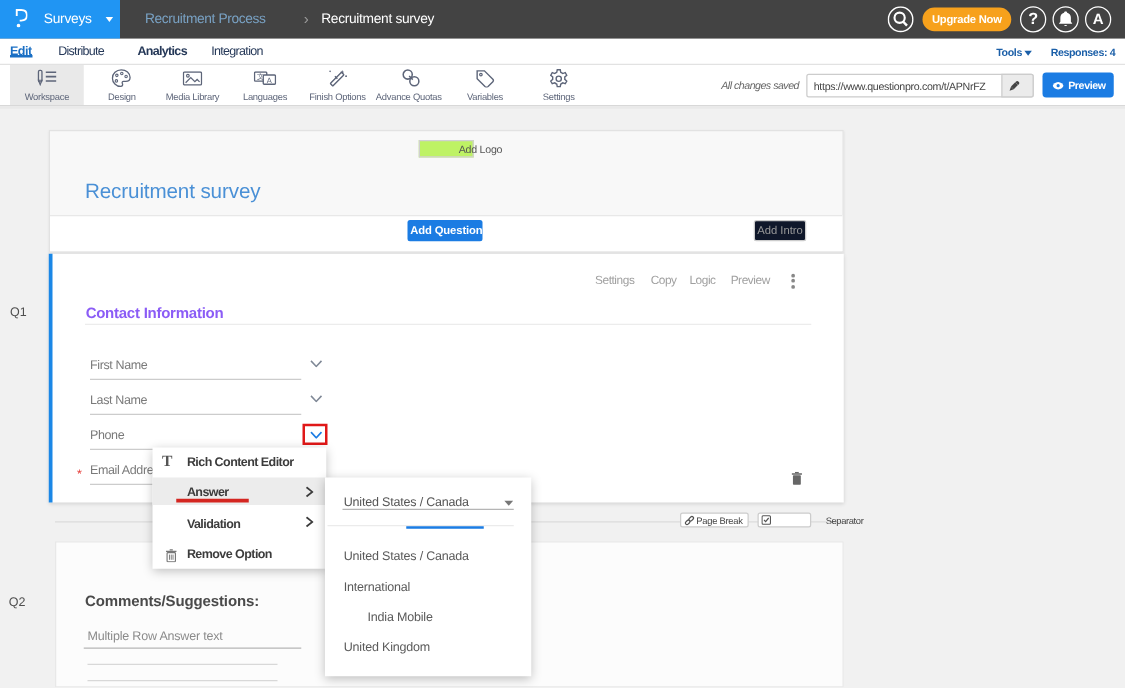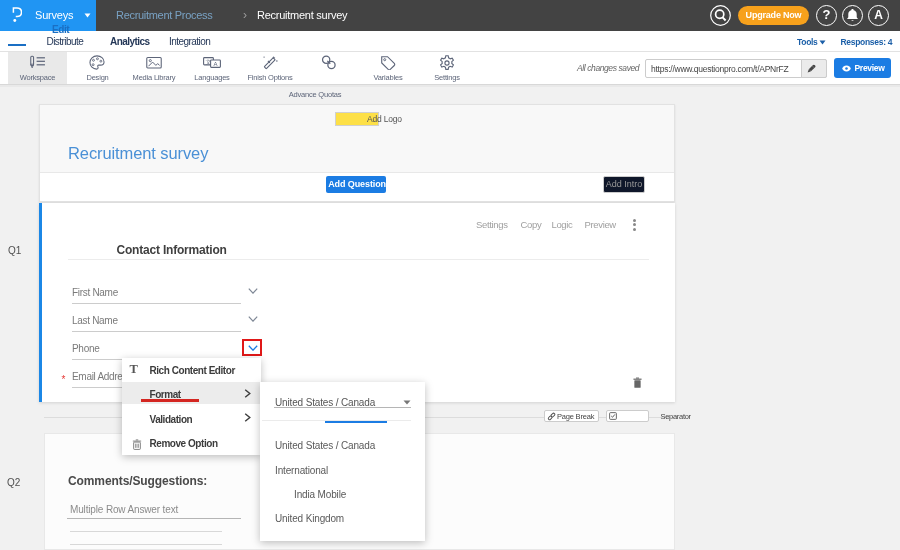--- a/index.html
+++ b/index.html
@@ -30,21 +30,21 @@
 <div class="abs" style="left:738px;top:5.8px;width:71px;height:19px;background:#f7a11c;border-radius:9.5px;color:#fff;font-size:9px;letter-spacing:-0.2px;font-weight:bold;text-align:center;line-height:19px;">Upgrade Now</div>
 <div class="abs" style="left:816px;top:4.7px;width:21px;height:21px;border:1.2px solid #fff;border-radius:50%;color:#fff;font-size:13px;font-weight:bold;text-align:center;line-height:18.5px;">?</div>
 <div class="abs" style="left:841.8px;top:4.7px;width:21px;height:21px;border:1.2px solid #fff;border-radius:50%;"></div>
 <svg class="abs" style="left:847px;top:9px;" width="11" height="13" viewBox="0 0 12 14">
   <path d="M6,0 C6.8,0 7.3,0.5 7.3,1.2 C9.5,1.7 10.6,3.4 10.6,5.5 L10.6,9 L12,10.8 L0,10.8 L1.4,9 L1.4,5.5 C1.4,3.4 2.5,1.7 4.7,1.2 C4.7,0.5 5.2,0 6,0 Z" fill="#fff"></path>
   <path d="M4.6,12 a1.6,1.6 0 0 0 2.8,0 Z" fill="#fff"></path>
 </svg>
 <div class="abs" style="left:868px;top:4.7px;width:21px;height:21px;border:1.2px solid #fff;border-radius:50%;color:#fff;font-size:12px;font-weight:bold;text-align:center;line-height:19px;">A</div>
 
 <div class="abs" style="left:0;top:31px;width:900px;height:21px;background:#fff;border-bottom:1px solid #e2e2e2;"></div>
-<div class="abs" style="left:8px;top:24px;font-size:10px;letter-spacing:-0.4px;font-weight:bold;color:#1a6fc4;margin-left:44px;">Edit</div>
+<div class="abs" style="left:8px;top:36px;font-size:10px;letter-spacing:-0.4px;font-weight:bold;color:#1a6fc4;">Edit</div>
 <div class="abs" style="left:8px;top:44px;width:18px;height:1.5px;background:#1a6fc4;"></div>
 <div class="abs" style="left:46.5px;top:36px;font-size:10px;letter-spacing:-0.55px;font-weight:normal;color:#253858;">Distribute</div>
 <div class="abs" style="left:110px;top:36px;font-size:10px;letter-spacing:-0.55px;font-weight:bold;color:#253858;">Analytics</div>
 <div class="abs" style="left:169px;top:36px;font-size:10px;letter-spacing:-0.55px;font-weight:normal;color:#253858;">Integration</div>
 <div class="abs" style="left:797px;top:37px;font-size:8.5px;letter-spacing:-0.3px;font-weight:bold;color:#1b5fa8;">Tools</div>
 <svg class="abs" style="left:818.5px;top:40px;" width="7" height="5" viewBox="0 0 7 5">
     <path d="M0.5,0.5 L3.5,4.5 L6.5,0.5 Z" fill="#1b5fa8"></path>
   </svg>
 <div class="abs" style="left:840.5px;top:37px;font-size:8.5px;letter-spacing:-0.3px;font-weight:bold;color:#1b5fa8;">Responses: 4</div>
 
@@ -95,58 +95,58 @@
 <svg class="abs" style="left:439px;top:55px;" width="16" height="16" viewBox="0 0 20 20">
   <path d="M8.5,1 h3 l0.5,2.6 a6.5,6.5 0 0 1 2,1.2 l2.5,-0.9 1.5,2.6 -2,1.8 a6.5,6.5 0 0 1 0,2.3 l2,1.8 -1.5,2.6 -2.5,-0.9 a6.5,6.5 0 0 1 -2,1.2 l-0.5,2.6 h-3 l-0.5,-2.6 a6.5,6.5 0 0 1 -2,-1.2 l-2.5,0.9 -1.5,-2.6 2,-1.8 a6.5,6.5 0 0 1 0,-2.3 l-2,-1.8 1.5,-2.6 2.5,0.9 a6.5,6.5 0 0 1 2,-1.2 z" fill="none" stroke="#5d6579" stroke-width="1.4"></path>
   <circle cx="10" cy="10" r="2.6" fill="none" stroke="#5d6579" stroke-width="1.4"></circle>
 </svg>
 
 <div class="abs" style="left:37.5px;top:73px;font-size:7.5px;letter-spacing:-0.2px;color:#5d6579;transform:translateX(-50%);">Workspace</div>
 <div class="abs" style="left:97.5px;top:73px;font-size:7.5px;letter-spacing:-0.2px;color:#5d6579;transform:translateX(-50%);">Design</div>
 <div class="abs" style="left:154px;top:73px;font-size:7.5px;letter-spacing:-0.2px;color:#5d6579;transform:translateX(-50%);">Media Library</div>
 <div class="abs" style="left:212px;top:73px;font-size:7.5px;letter-spacing:-0.2px;color:#5d6579;transform:translateX(-50%);">Languages</div>
 <div class="abs" style="left:270px;top:73px;font-size:7.5px;letter-spacing:-0.2px;color:#5d6579;transform:translateX(-50%);">Finish Options</div>
-<div class="abs" style="left:315px;top:73px;font-size:7.5px;letter-spacing:-0.2px;color:#5d6579;transform:translateX(-50%);margin-top:17px;">Advance Quotas</div>
+<div class="abs" style="left:327px;top:73px;font-size:7.5px;letter-spacing:-0.2px;color:#5d6579;transform:translateX(-50%);">Advance Quotas</div>
 <div class="abs" style="left:388px;top:73px;font-size:7.5px;letter-spacing:-0.2px;color:#5d6579;transform:translateX(-50%);">Variables</div>
 <div class="abs" style="left:447px;top:73px;font-size:7.5px;letter-spacing:-0.2px;color:#5d6579;transform:translateX(-50%);">Settings</div>
 <div class="abs" style="left:577px;top:63px;font-size:8.5px;letter-spacing:-0.4px;font-style:italic;color:#666;">All changes saved</div>
 <div class="abs" style="left:645px;top:58.5px;width:182px;height:19px;background:#fff;border:1px solid #ccc;border-radius:2px;"></div>
 <div class="abs" style="left:651px;top:64px;font-size:8.5px;letter-spacing:-0.25px;color:#444;">https://www.questionpro.com/t/APNrFZ</div>
 <div class="abs" style="left:801px;top:58.5px;width:26px;height:19px;background:#ebebeb;border:1px solid #ccc;border-radius:0 2px 2px 0;"></div>
 <svg class="abs" style="left:806px;top:62.5px;" width="10" height="10" viewBox="0 0 12 12">
   <path d="M3.4,7.4 L7.4,3.4 L10,6 L6,10 Z" fill="#444"></path>
   <path d="M2,11.4 L3.4,7.4 L6,10 Z" fill="#444"></path>
   <path d="M8,2.8 a1.7,1.7 0 0 1 2.7,2.7 l-0.5,0.5 -2.7,-2.7 z" fill="#444"></path>
 </svg>
 <div class="abs" style="left:833.5px;top:58px;width:57px;height:19.5px;background:#1b7ce3;border-radius:3px;"></div>
 <svg class="abs" style="left:842px;top:64.5px;" width="9" height="7" viewBox="0 0 12 9">
   <path d="M6,0.5 C9,0.5 11.2,3 11.8,4.5 C11.2,6 9,8.5 6,8.5 C3,8.5 0.8,6 0.2,4.5 C0.8,3 3,0.5 6,0.5 Z" fill="#fff"></path>
   <circle cx="6" cy="4.5" r="1.7" fill="#1b7ce3"></circle>
 </svg>
 <div class="abs" style="left:854.5px;top:63px;font-size:8.5px;letter-spacing:-0.3px;font-weight:bold;color:#fff;">Preview</div>
 <div class="abs" style="left:0;top:85px;width:900px;height:2px;background:#e9e9e9;"></div>
 
 <div class="abs" style="left:39px;top:104px;width:636px;height:98px;background:#f8f8f8;border:1px solid #e2e2e2;box-shadow:0 1px 2px rgba(0,0,0,0.09);"></div>
-<div class="abs" style="left:335px;top:112px;width:44px;height:14px;background:#fde047;border:1px solid #d0d0d0;font-size:8.5px;letter-spacing:-0.2px;color:#555;text-align:center;line-height:13px;padding-left:31px;">Add Logo</div>
+<div class="abs" style="left:335px;top:112px;width:44px;height:14px;background:#bef264;border:1px solid #d0d0d0;font-size:8.5px;letter-spacing:-0.2px;color:#555;text-align:center;line-height:13px;padding-left:31px;">Add Logo</div>
 <div class="abs" style="left:68px;top:144px;font-size:16.5px;letter-spacing:-0.1px;color:#4a90d6;">Recruitment survey</div>
 <div class="abs" style="left:40px;top:172px;width:634px;height:29px;background:#fff;border-top:1px solid #e8e8e8;"></div>
 <div class="abs" style="left:326px;top:176px;width:60px;height:16.5px;background:#1b7ce3;border-radius:2px;color:#fff;font-size:9px;letter-spacing:-0.1px;font-weight:bold;text-align:right;line-height:16.5px;">Add Question</div>
 <div class="abs" style="left:603px;top:176px;width:42px;height:16.5px;background:#0f172a;border:1px solid #ccc;border-radius:2px;color:#999;font-size:9px;text-align:center;line-height:14.5px;">Add Intro</div>
 
 <div class="abs" style="left:8px;top:244.5px;font-size:10px;color:#4f4f4f;">Q1</div>
 <div class="abs" style="left:39px;top:203px;width:636px;height:199px;background:#fff;box-shadow:0 1px 3px rgba(0,0,0,0.13);"></div>
 <div class="abs" style="left:39px;top:203px;width:3px;height:199px;background:#1b87e6;"></div>
 <div class="abs" style="left:476px;top:219px;font-size:9.5px;letter-spacing:-0.35px;color:#a0a0a0;">Settings</div>
 <div class="abs" style="left:520.5px;top:219px;font-size:9.5px;letter-spacing:-0.35px;color:#a0a0a0;">Copy</div>
 <div class="abs" style="left:551.5px;top:219px;font-size:9.5px;letter-spacing:-0.35px;color:#a0a0a0;">Logic</div>
 <div class="abs" style="left:584.5px;top:219px;font-size:9.5px;letter-spacing:-0.35px;color:#a0a0a0;">Preview</div>
 <div class="abs" style="left:632.5px;top:218.5px;width:3px;height:3px;border-radius:50%;background:#888;"></div>
 <div class="abs" style="left:632.5px;top:223px;width:3px;height:3px;border-radius:50%;background:#888;"></div>
 <div class="abs" style="left:632.5px;top:227.5px;width:3px;height:3px;border-radius:50%;background:#888;"></div>
-<div class="abs" style="left:68.5px;top:243px;font-size:12px;letter-spacing:-0.2px;font-weight:bold;color:#404040;margin-left:48px;">Contact Information</div>
+<div class="abs" style="left:68.5px;top:243px;font-size:12px;letter-spacing:-0.2px;font-weight:bold;color:#8b5cf6;">Contact Information</div>
 <div class="abs" style="left:68px;top:259px;width:581px;height:1px;background:#ececec;"></div>
 <div class="abs" style="left:72px;top:287px;font-size:10px;letter-spacing:-0.3px;color:#7a7a7a;">First Name</div>
 <div class="abs" style="left:72px;top:302.5px;width:169px;height:1px;background:#ccc;"></div>
 <svg class="abs" style="left:247.5px;top:287.5px;" width="10" height="6" viewBox="0 0 10 6">
     <path d="M0.8,0.7 L5,5.2 L9.2,0.7" fill="none" stroke="#7f8896" stroke-width="1.2"></path>
   </svg>
 <div class="abs" style="left:72px;top:315px;font-size:10px;letter-spacing:-0.3px;color:#7a7a7a;">Last Name</div>
 <div class="abs" style="left:72px;top:330.5px;width:169px;height:1px;background:#ccc;"></div>
 <svg class="abs" style="left:247.5px;top:315.5px;" width="10" height="6" viewBox="0 0 10 6">
     <path d="M0.8,0.7 L5,5.2 L9.2,0.7" fill="none" stroke="#7f8896" stroke-width="1.2"></path>
@@ -187,21 +187,21 @@
 <div class="abs" style="left:68px;top:473.5px;font-size:12px;letter-spacing:-0.1px;font-weight:bold;color:#4a4a4a;">Comments/Suggestions:</div>
 <div class="abs" style="left:70px;top:503.5px;font-size:10px;letter-spacing:-0.15px;color:#8b8b8b;">Multiple Row Answer text</div>
 <div class="abs" style="left:67px;top:517.5px;width:174px;height:1px;background:#b5b5b5;"></div>
 <div class="abs" style="left:70px;top:530.5px;width:152px;height:1px;background:#d8d8d8;"></div>
 <div class="abs" style="left:70px;top:543.5px;width:152px;height:1px;background:#d8d8d8;"></div>
 
 <div class="abs" style="left:122px;top:358px;width:139px;height:97px;background:#fff;box-shadow:0 2px 8px rgba(0,0,0,0.25);z-index:10;"></div>
 <div class="abs" style="left:122px;top:382px;width:139px;height:22px;background:#ececec;z-index:11;"></div>
 <div class="abs" style="left:129.5px;top:362px;font-size:12.5px;font-weight:bold;color:#555;z-index:12;font-family:'Liberation Serif',serif;">T</div>
 <div class="abs" style="left:149.5px;top:364.5px;font-size:10px;letter-spacing:-0.45px;font-weight:bold;color:#3c3c3c;z-index:12;">Rich Content Editor</div>
-<div class="abs" style="left:149.5px;top:388.5px;font-size:10px;letter-spacing:-0.45px;font-weight:bold;color:#3c3c3c;z-index:12;">Format</div>
+<div class="abs" style="left:149.5px;top:388.5px;font-size:10px;letter-spacing:-0.45px;font-weight:bold;color:#3c3c3c;z-index:12;">Answer</div>
 <div class="abs" style="left:140.5px;top:399px;width:58.5px;height:2.5px;background:#d42621;z-index:12;"></div>
 <svg class="abs" style="left:243.5px;top:388.8px;z-index:12;" width="7" height="9" viewBox="0 0 7 9">
     <path d="M1.2,0.8 L5.8,4.5 L1.2,8.2" fill="none" stroke="#3c3c3c" stroke-width="1.4"></path>
   </svg>
 <div class="abs" style="left:149.5px;top:413.5px;font-size:10px;letter-spacing:-0.45px;font-weight:bold;color:#3c3c3c;z-index:12;">Validation</div>
 <svg class="abs" style="left:243.5px;top:413.3px;z-index:12;" width="7" height="9" viewBox="0 0 7 9">
     <path d="M1.2,0.8 L5.8,4.5 L1.2,8.2" fill="none" stroke="#3c3c3c" stroke-width="1.4"></path>
   </svg>
 <div class="abs" style="left:149.5px;top:438px;font-size:10px;letter-spacing:-0.45px;font-weight:bold;color:#3c3c3c;z-index:12;">Remove Option</div>
 <svg class="abs" style="left:131.5px;top:438.5px;z-index:12;" width="10" height="11" viewBox="0 0 12 13">

